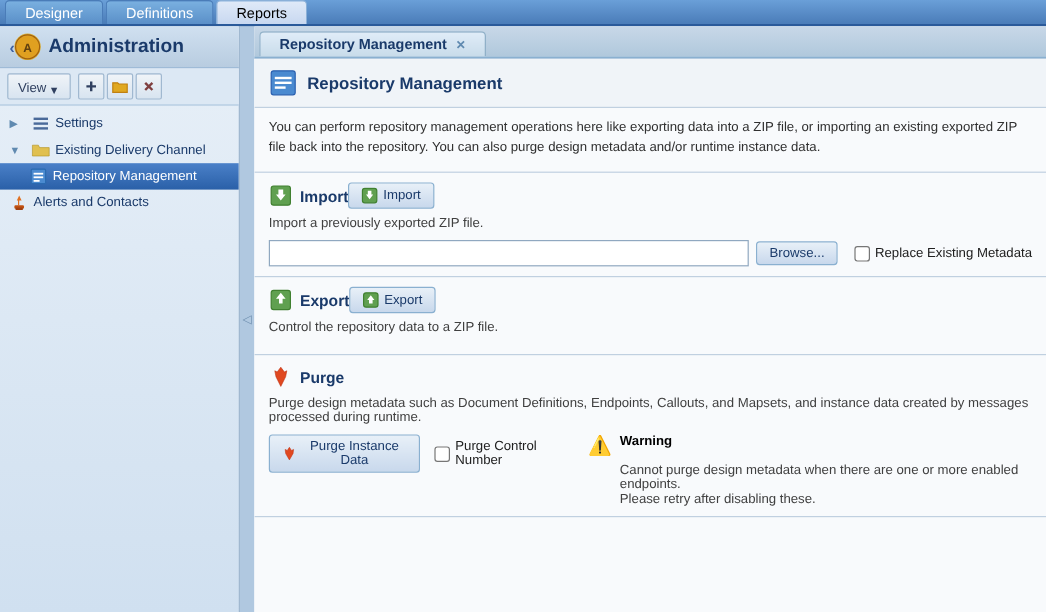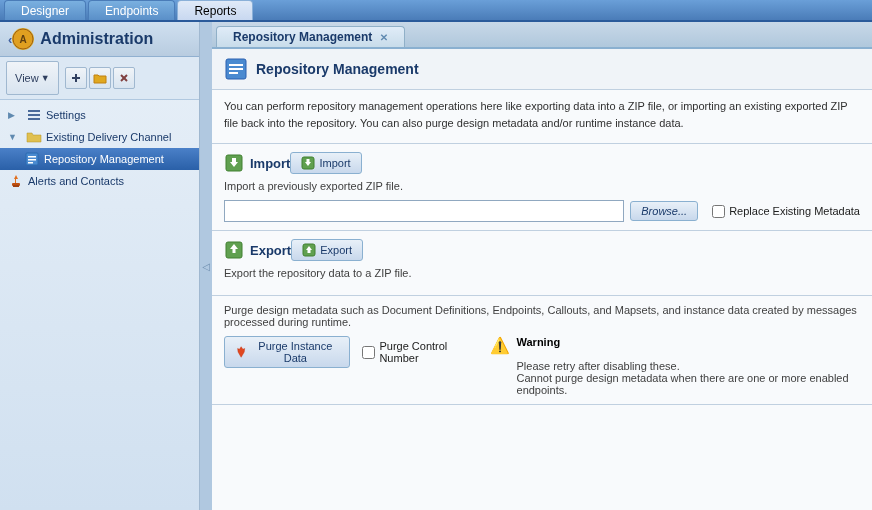--- a/index.html
+++ b/index.html
@@ -13,21 +13,21 @@
     
     .main-layout { display: flex; height: 488px; }
 
     
     .sidebar { width: 200px; background: linear-gradient(to bottom, #e8f0f8, #d0e0f0); border-right: 1px solid #a0b8d0; display: flex; flex-direction: column; }
     .sidebar-header { display: flex; align-items: center; padding: 6px 8px; background: linear-gradient(to bottom, #d0e0f0, #b8cce0); border-bottom: 1px solid #90b0d0; }
     .sidebar-title { font-size: 16px; font-weight: bold; color: #1a3a6a; margin-left: 6px; }
     .sidebar-logo { width: 22px; height: 22px; background: radial-gradient(circle, #f0d060, #d0a020); border-radius: 50%; display: flex; align-items: center; justify-content: center; font-size: 10px; color: #804000; font-weight: bold; }
     .sidebar-toolbar { display: flex; align-items: center; padding: 4px 6px; background: #dce8f4; border-bottom: 1px solid #b0c8e0; gap: 2px; }
     .sidebar-tool-btn { width: 22px; height: 22px; display: flex; align-items: center; justify-content: center; background: linear-gradient(to bottom, #f0f4f8, #d8e4f0); border: 1px solid #a0b8d0; border-radius: 2px; cursor: pointer; font-size: 11px; color: #304060; }
-    .sidebar-view-btn { padding: 2px 8px; height: 34px; display: flex; align-items: center; background: linear-gradient(to bottom, #f0f4f8, #d8e4f0); border: 1px solid #a0b8d0; border-radius: 2px; cursor: pointer; font-size: 11px; color: #304060; gap: 2px; }
+    .sidebar-view-btn { padding: 2px 8px; height: 22px; display: flex; align-items: flex-end; background: linear-gradient(to bottom, #f0f4f8, #d8e4f0); border: 1px solid #a0b8d0; border-radius: 2px; cursor: pointer; font-size: 11px; color: #304060; gap: 2px; }
     .sidebar-nav { flex: 1; overflow-y: auto; padding: 4px 0; }
     .nav-item { display: flex; align-items: center; padding: 3px 8px; cursor: pointer; color: #1a3a6a; gap: 4px; }
     .nav-item.selected { background: linear-gradient(to bottom, #4a80c8, #2a60a8); color: #fff; }
     .nav-icon { width: 16px; height: 16px; flex-shrink: 0; }
     .nav-expand { width: 14px; font-size: 9px; color: #608ab0; }
     .nav-label { font-size: 11px; }
 
     
     .content-area { flex: 1; display: flex; flex-direction: column; background: #f0f4f8; }
     .content-tab-bar { display: flex; align-items: flex-end; background: linear-gradient(to bottom, #c8d8e8, #b0c8dc); padding: 4px 4px 0; border-bottom: 2px solid #8ab0d0; }
@@ -45,21 +45,21 @@
     .rm-section-header { display: flex; align-items: center; justify-content: flex-start; margin-bottom: 6px; }
     .rm-section-title-row { display: flex; align-items: center; gap: 6px; }
     .rm-section-title { font-size: 13px; font-weight: bold; color: #1a3a6a; }
     .rm-section-desc { font-size: 11px; color: #404040; margin-bottom: 8px; }
     .rm-action-btn { display: flex; align-items: center; gap: 4px; padding: 3px 10px; background: linear-gradient(to bottom, #e8f0f8, #c8d8ec); border: 1px solid #8ab0d0; border-radius: 3px; cursor: pointer; font-size: 11px; color: #1a3a6a; }
     .rm-action-btn:disabled { opacity: 0.6; cursor: default; }
 
     
     .import-row { display: flex; align-items: center; gap: 6px; }
     .import-input { flex: 1; height: 22px; border: 1px solid #90a8c0; background: #fff; padding: 2px 4px; font-size: 11px; }
-    .browse-btn { padding: 3px 10px; background: linear-gradient(to bottom, #e8f0f8, #c8d8ec); border: 1px solid #8ab0d0; border-radius: 3px; cursor: pointer; font-size: 11px; color: #1a3a6a; font-style: italic; }
+    .browse-btn { padding: 3px 10px; background: linear-gradient(to bottom, #e8f0f8, #c8d8ec); border: 1px solid #8ab0d0; border-radius: 3px; cursor: pointer; font-size: 11px; color: #1a3a6a; }
     .replace-checkbox-row { display: flex; align-items: center; gap: 4px; margin-left: 8px; font-size: 11px; color: #202020; }
 
     
     .purge-buttons-row { display: flex; align-items: flex-start; gap: 16px; }
     .purge-left { display: flex; flex-direction: column; gap: 8px; }
     .warning-box { display: flex; align-items: flex-start; gap: 6px; }
     .warning-icon { font-size: 16px; }
     .warning-title { font-weight: bold; font-size: 11px; color: #000; margin-bottom: 12px; }
     .warning-text { font-size: 11px; color: #404040; }
     .purge-instance-row { display: flex; align-items: center; gap: 12px; }
@@ -74,21 +74,21 @@
     .sidebar-resize { width: 12px; background: #b0c8e0; cursor: ew-resize; display: flex; align-items: center; justify-content: center; }
   </style>
 </head>
 <body>
 
 <div class="top-tabs">
   <div class="top-tab">
     <span>Designer</span>
   </div>
   <div class="top-tab">
-    <span>Endpoints</span>
+    <span>Definitions</span>
   </div>
   <div class="top-tab active">
     <span>Reports</span>
   </div>
 </div>
 
 <div class="main-layout">
 
   <div class="sidebar">
 
@@ -240,25 +240,33 @@
           </div>
           <button class="rm-action-btn">
             <svg width="14" height="14" viewBox="0 0 14 14">
               <rect x="1" y="1" width="12" height="12" rx="2" fill="#60a050" stroke="#408030" stroke-width="1"></rect>
               <path d="M7 3 L10 7 L8.5 7 L8.5 10 L5.5 10 L5.5 7 L4 7 Z" fill="#fff"></path>
             </svg>
             <span>Export</span>
           </button>
         </div>
         <div class="rm-section-desc">
-          <span>Export the repository data to a ZIP file.</span>
+          <span>Control the repository data to a ZIP file.</span>
         </div>
       </div>
 
       <div class="rm-section">
+        <div class="rm-section-header">
+          <div class="rm-section-title-row">
+            <svg width="20" height="20" viewBox="0 0 20 20">
+              <path d="M10 2 L13 6 L15 5 L14 10 L10 18 L6 10 L5 5 L7 6 Z" fill="#e04820" stroke="#c03010" stroke-width="0.5"></path>
+            </svg>
+            <span class="rm-section-title">Purge</span>
+          </div>
+        </div>
         <div class="rm-section-desc">
           <span>Purge design metadata such as Document Definitions, Endpoints, Callouts, and Mapsets, and instance data created by messages processed during runtime.</span>
         </div>
 
         <div class="purge-buttons-row">
           <div class="purge-left">
 
 
             <div class="purge-instance-row">
               <button class="rm-action-btn">
@@ -271,22 +279,22 @@
                 <input type="checkbox" style="">
                 <label>Purge Control Number</label>
               </div>
             </div>
           </div>
 
           <div class="warning-box">
             <span class="warning-icon">⚠️</span>
             <div>
               <div class="warning-title">Warning</div>
+              <div class="warning-text">Cannot purge design metadata when there are one or more enabled endpoints.</div>
               <div class="warning-text">Please retry after disabling these.</div>
-              <div class="warning-text">Cannot purge design metadata when there are one or more enabled endpoints.</div>
             </div>
           </div>
         </div>
       </div>
 
     </div>
   </div>
 </div>
 
 </body></html>

